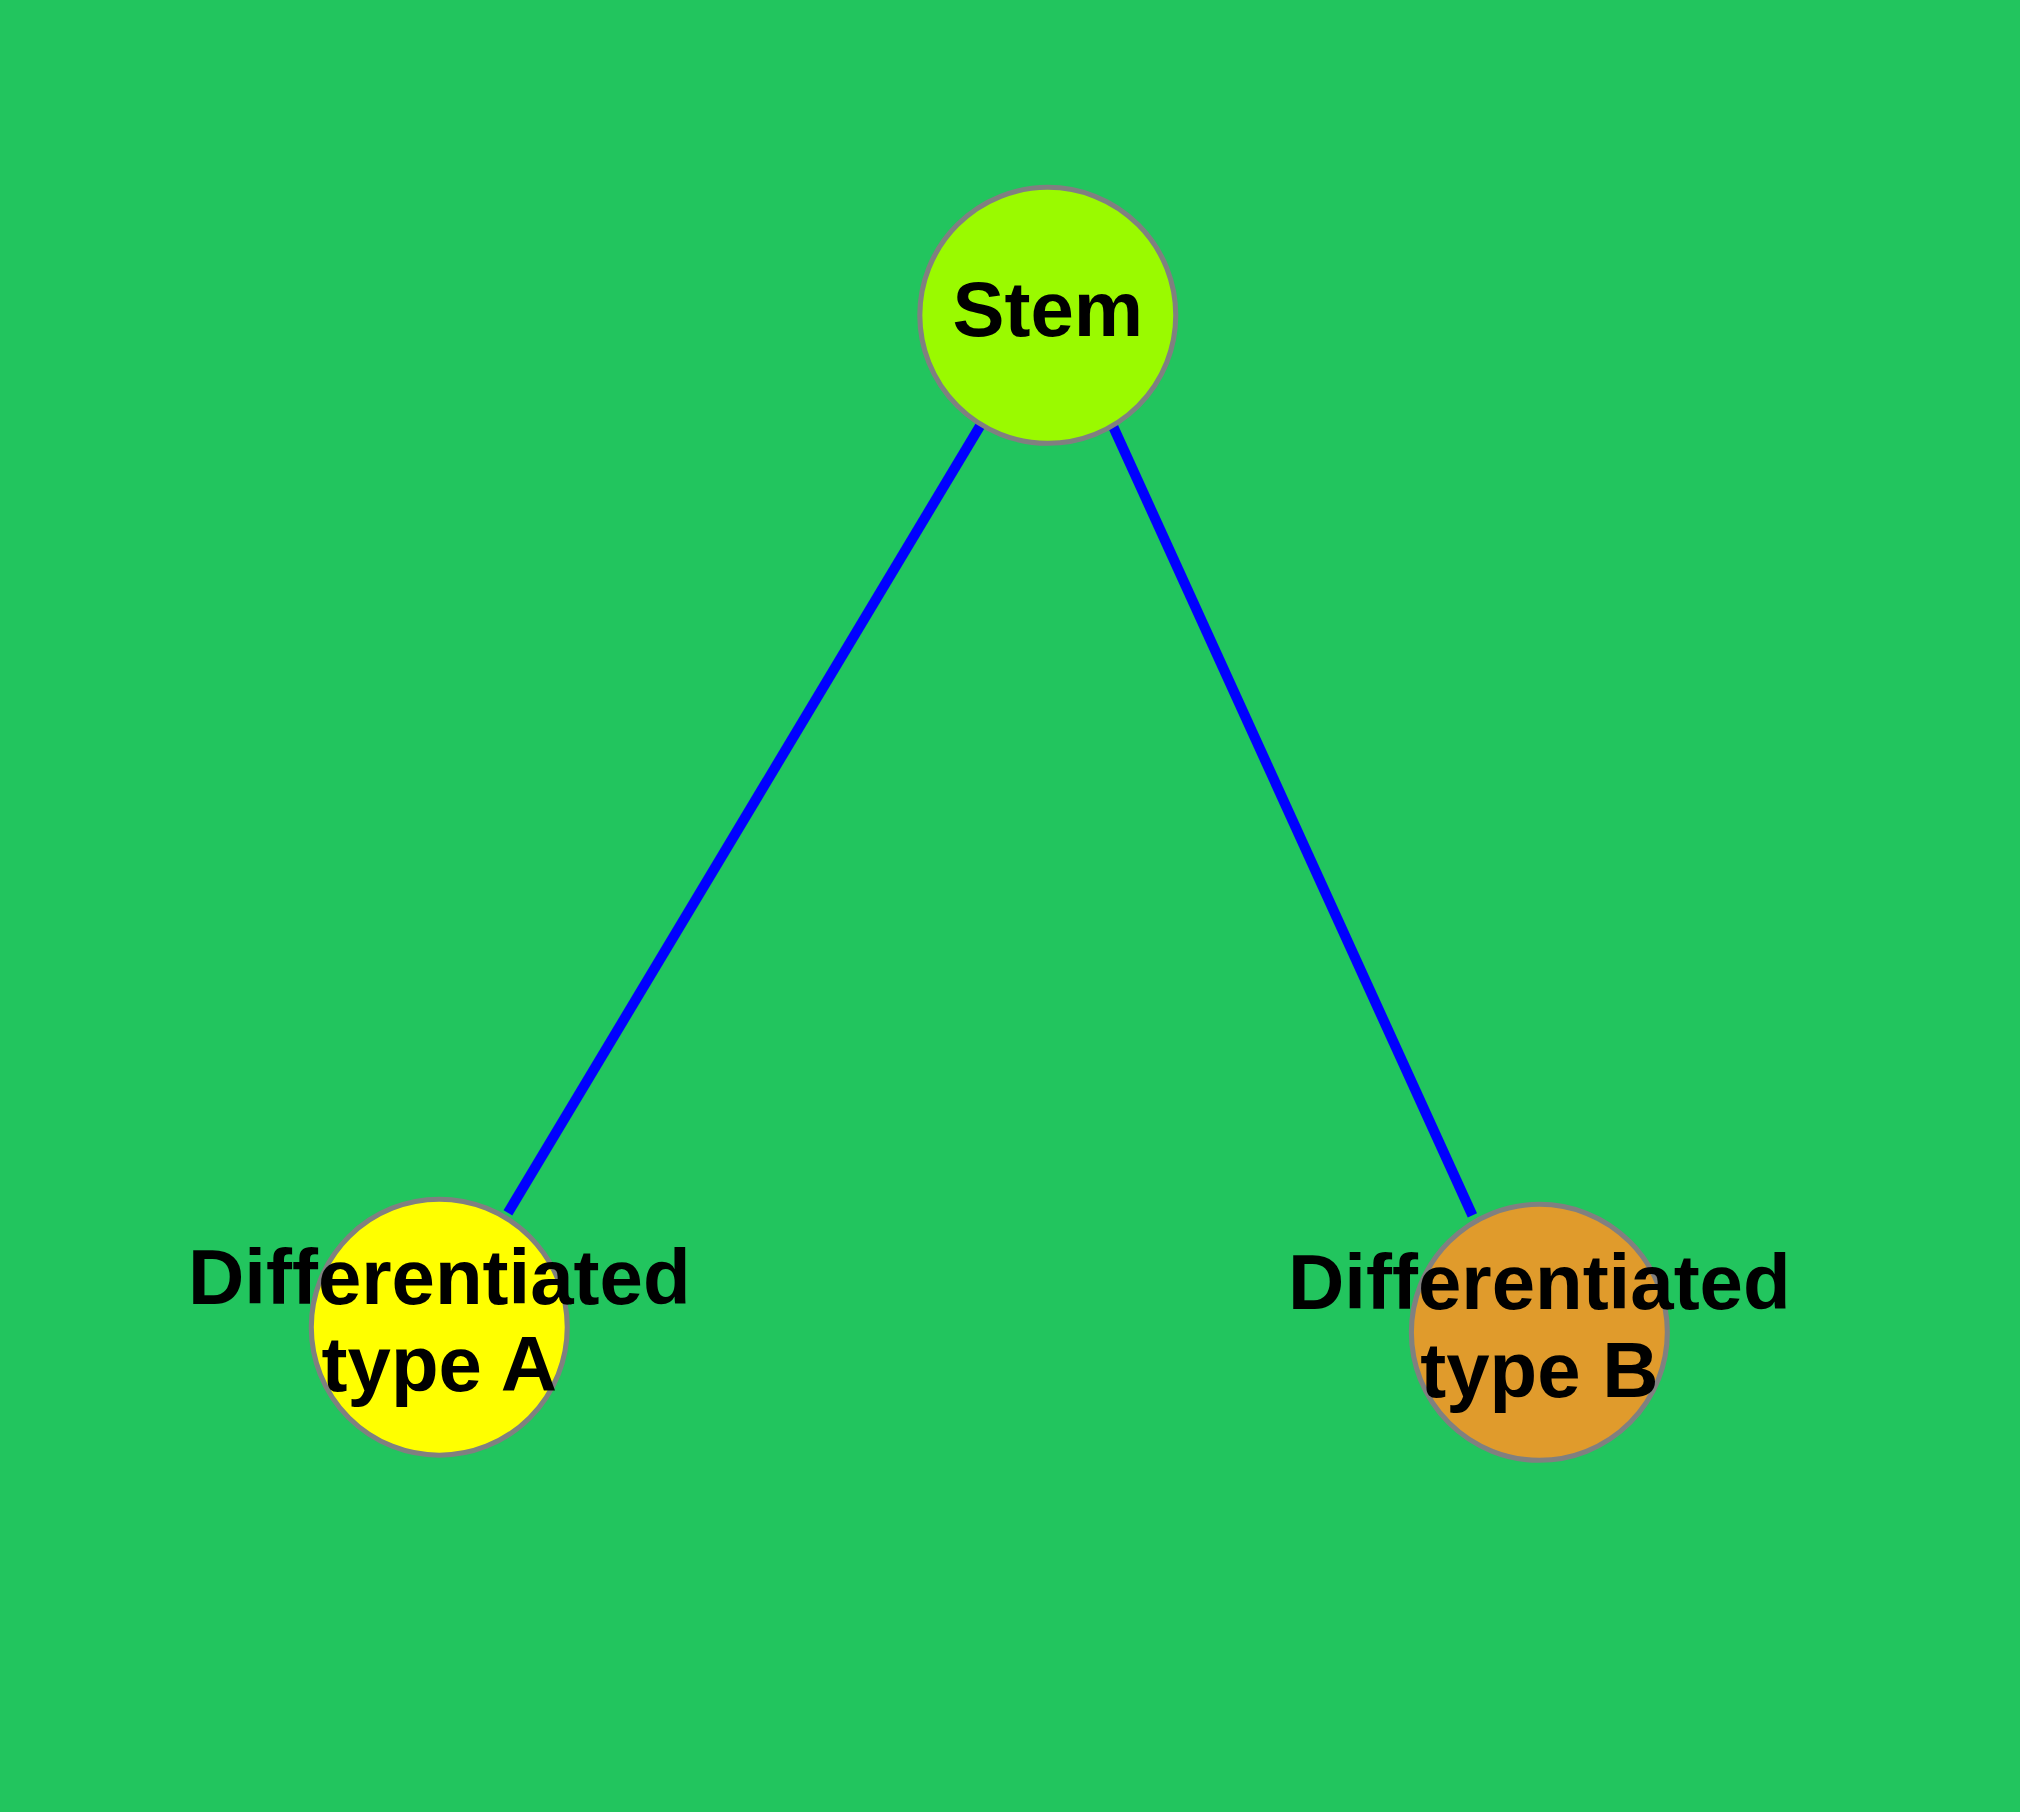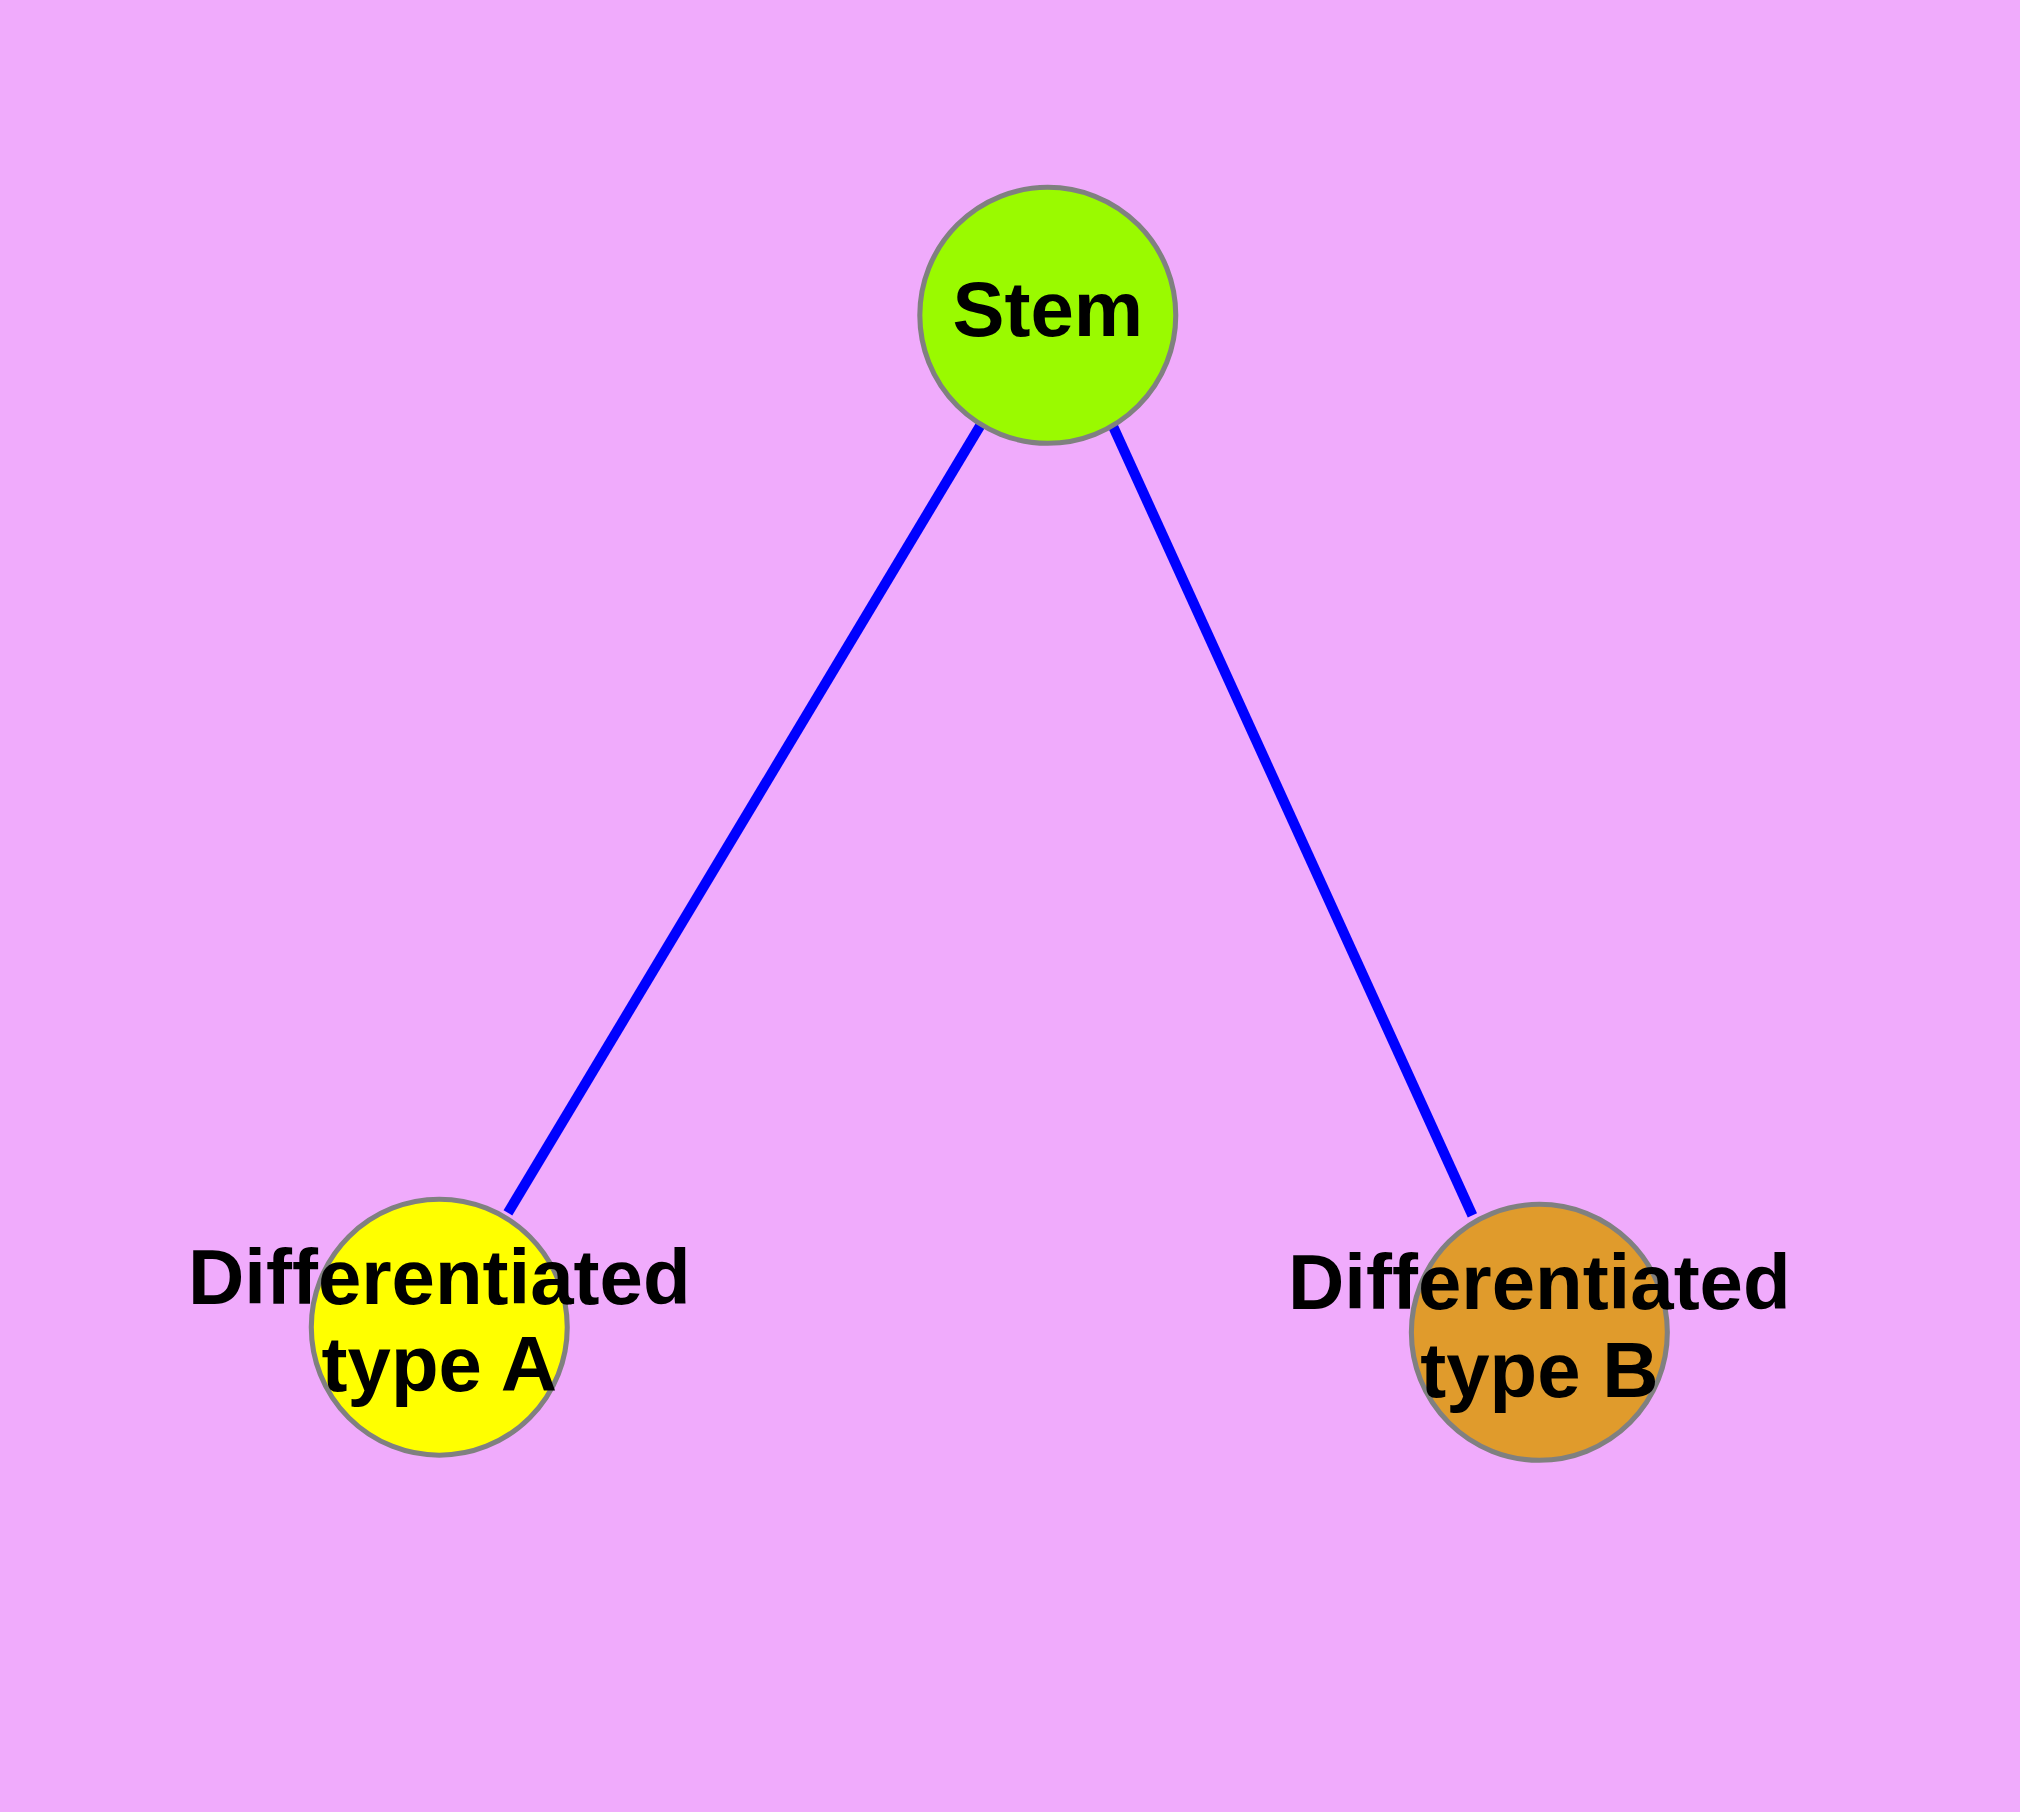--- a/index.html
+++ b/index.html
@@ -27,21 +27,21 @@
     font-weight: bold;
     font-size: 92px;
     fill: #000000;
     text-anchor: middle;
     dominant-baseline: middle;
   }
 </style>
 </head>
 <body style="background: rgb(204, 204, 252);">
 
-<div id="canvas" style="width: 2021px; height: 1812px; background: #f0abfc;">
+<div id="canvas" style="width: 2021px; height: 1812px; background: #22c55e;">
   <svg id="graph-svg" viewBox="0 0 2384 2138" xmlns="http://www.w3.org/2000/svg" style="width: 2021px; height: 1812px;">
     <g id="edges-layer">
         <line x1="1157" y1="501" x2="599" y2="1431" stroke="#0000ff" stroke-width="12" stroke-linecap="butt"></line>
         <line x1="1313" y1="503" x2="1737" y2="1434" stroke="#0000ff" stroke-width="12" stroke-linecap="butt"></line>
       </g>
     <g id="nodes-layer">
         <g>
           <circle cx="1236" cy="372" r="151" fill="#9afa00" stroke="#808080" stroke-width="6"></circle>
           <text class="node-label" x="1236" y="372" font-size="92" fill="#000000">Stem</text>
         </g>

